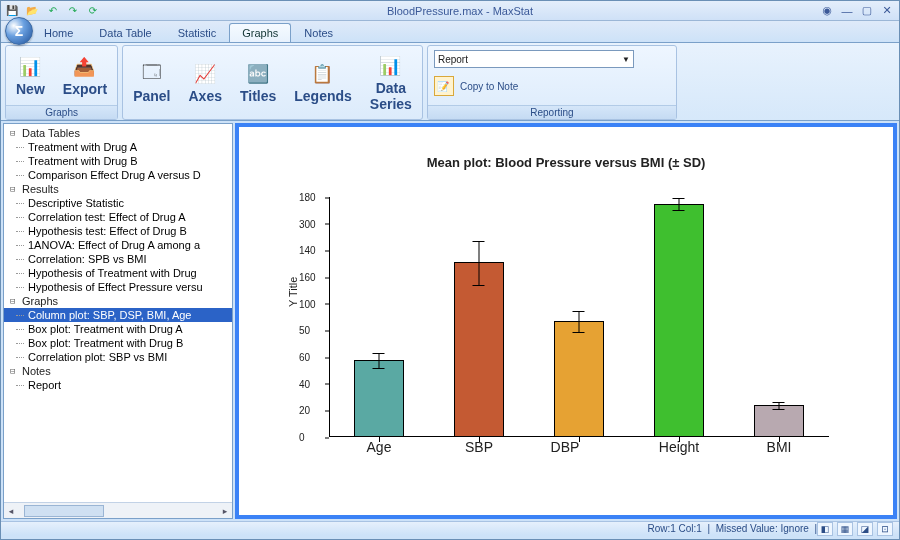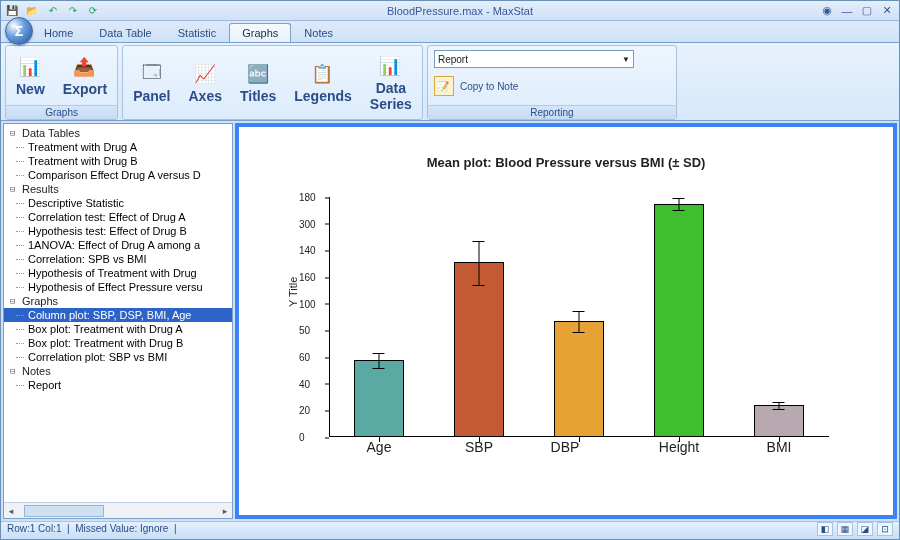--- a/index.html
+++ b/index.html
@@ -47,21 +47,21 @@
   .axis-line-x { position:absolute; left:0; right:0; bottom:0; height:1px; background:#000;}
   .ytick { position:absolute; left:-30px; width:26px; text-align:left; font-size:10px; transform:translateY(-50%);}
   .ytick::after { content:""; position:absolute; right:-4px; top:50%; width:4px; height:1px; background:#000;}
   .bar { position:absolute; bottom:0; width:50px; border:1px solid #000;}
   .err { position:absolute; width:1px; background:#000; left:50%; transform:translateX(-50%);}
   .err::before,.err::after{content:"";position:absolute;left:-6px;width:12px;height:1px;background:#000;}
   .err::before{top:0;} .err::after{bottom:0;}
   .xlabel { position:absolute; bottom:-18px; text-align:center; font-size:14px; width:60px; transform:translateX(-50%);}
   .xtick { position:absolute; bottom:-5px; width:1px; height:5px; background:#000;}
   
-  .status { height:14px; background:linear-gradient(#e6f0fc,#cde2f8); border-top:1px solid #a8c2e2; display:flex; align-items:center; padding:0 6px; font-size:10px; color:#2b4d87; justify-content:space-between;}
+  .status { height:14px; background:linear-gradient(#e6f0fc,#cde2f8); border-top:1px solid #a8c2e2; display:flex; align-items:center; padding:0 6px; font-size:10px; color:#2b4d87; justify-content:flex-end;}
   .status .right { display:flex; gap:4px;}
   .status .right span { width:16px; height:14px; border:1px solid #a8c2e2; background:#eef6ff; display:flex; align-items:center; justify-content:center; font-size:9px;}
 </style>
 </head>
 <body>
 
 <div class="titlebar">
   <div class="qat">
     <span class="qat-btn">💾</span>
     <span class="qat-btn">📂</span>

